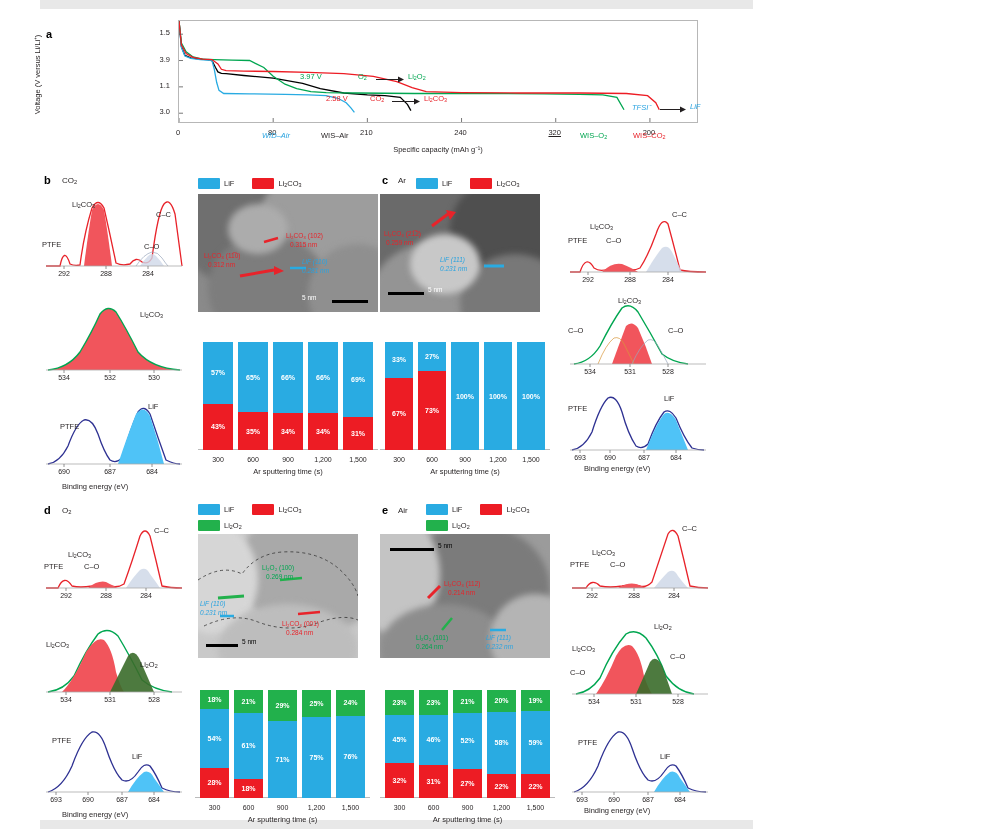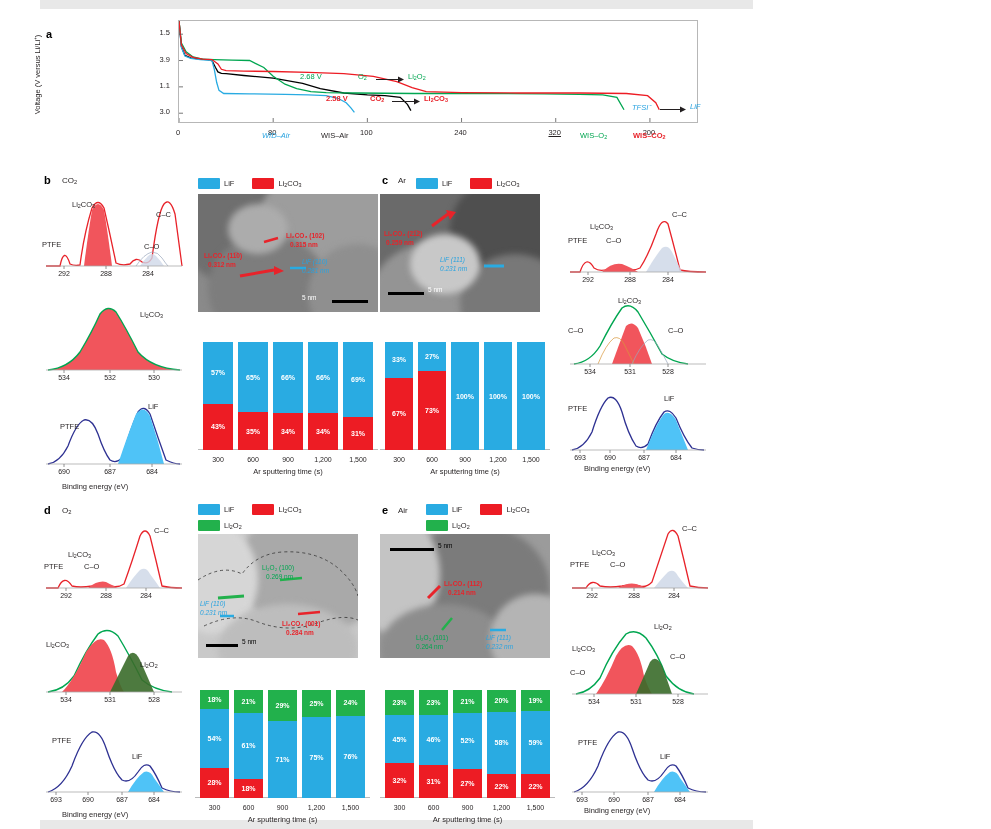--- a/index.html
+++ b/index.html
@@ -3,21 +3,21 @@
 <meta charset="utf-8">
 <style>
   html,body{margin:0;padding:0;background:#fff;}
   body{width:991px;height:829px;position:relative;font-family:"Liberation Sans",sans-serif;color:#231f20;overflow:hidden;}
   #page{position:absolute;left:0;top:0;width:991px;height:829px;background:#fff;}
   .topbar{position:absolute;left:40px;top:0;width:713px;height:9px;background:#e8e8e8;}
   .botbar{position:absolute;left:40px;top:820px;width:713px;height:9px;background:#e8e8e8;}
   .panel-letter{position:absolute;font-weight:bold;font-size:11px;color:#000;}
   .lbl{position:absolute;font-size:7.5px;white-space:nowrap;color:#231f20;}
   .lbl.sm{font-size:6.5px;}
-  .lbl.red{color:#e8232a;font-weight:bold;}
+  .lbl.red{color:#e8232a;}
   .lbl.blue{color:#29a3e0;font-style:italic;}
   .lbl.green{color:#00a650;}
   sub{font-size:0.72em;vertical-align:-0.25em;}
 
   
   #panel-a{position:absolute;left:40px;top:14px;width:713px;height:150px;}
   #a-plotwrap{position:absolute;left:138px;top:6px;width:520px;height:103px;border:1px solid #b7b7b7;box-sizing:border-box;}
   #a-svg{position:absolute;left:0;top:0;}
   .a-ytick{position:absolute;font-size:7.5px;text-align:right;width:22px;color:#231f20;}
   .a-xtick{position:absolute;font-size:7.5px;text-align:center;width:30px;color:#231f20;}
@@ -73,36 +73,37 @@
             <line x1="0" x2="4" y1="13.173913043478251" y2="13.173913043478251" stroke="#555" stroke-width="0.8"></line>
             <line y1="101" y2="97" x1="0" x2="0" stroke="#555" stroke-width="0.8"></line>
             <line y1="101" y2="97" x1="94.18181818181819" x2="94.18181818181819" stroke="#555" stroke-width="0.8"></line>
             <line y1="101" y2="97" x1="188.36363636363637" x2="188.36363636363637" stroke="#555" stroke-width="0.8"></line>
             <line y1="101" y2="97" x1="282.5454545454545" x2="282.5454545454545" stroke="#555" stroke-width="0.8"></line>
             <line y1="101" y2="97" x1="376.72727272727275" x2="376.72727272727275" stroke="#555" stroke-width="0.8"></line>
             <line y1="101" y2="97" x1="470.9090909090909" x2="470.9090909090909" stroke="#555" stroke-width="0.8"></line>
           </g>
         </svg>
     </div>
+    <div id="a-xlabel">Specific capacity (mAh g⁻¹)</div>
     <div id="a-yticks">
         <div class="a-ytick" style="left: 108px; top: 93.2174px;">3.0</div>
         <div class="a-ytick" style="left: 108px; top: 66.8696px;">1.1</div>
         <div class="a-ytick" style="left: 108px; top: 40.5217px;">3.9</div>
         <div class="a-ytick" style="left: 108px; top: 14.1739px;">1.5</div>
       </div>
     <div id="a-xticks">
         <div class="a-xtick" style="left: 123px; top: 114px;">0</div>
         <div class="a-xtick" style="left: 217.182px; top: 114px;">80</div>
-        <div class="a-xtick" style="left: 311.364px; top: 114px;">100</div>
+        <div class="a-xtick" style="left: 311.364px; top: 114px;">210</div>
         <div class="a-xtick" style="left: 405.545px; top: 114px;">240</div>
         <div class="a-xtick" style="left: 499.727px; top: 114px; text-decoration: underline;">320</div>
         <div class="a-xtick" style="left: 593.909px; top: 114px;">200</div>
       </div>
 
-    <div class="lbl green" style="left:260px;top:58px;">2.68 V</div>
+    <div class="lbl green" style="left:260px;top:58px;">3.97 V</div>
     <div class="lbl green" style="left:318px;top:58px;">O<sub>2</sub></div>
     <svg style="position:absolute;left:336px;top:62px;" width="28" height="7">
       <line x1="0" y1="3.5" x2="22" y2="3.5" stroke="#231f20" stroke-width="1"></line>
         <polygon points="22,0.5 28,3.5 22,6.5" fill="#231f20"></polygon>
       </svg>
     <div class="lbl green" style="left:368px;top:58px;">Li<sub>2</sub>O<sub>2</sub></div>
 
     <div class="lbl red" style="left:286px;top:80px;">2.58 V</div>
     <div class="lbl red" style="left:330px;top:80px;">CO<sub>2</sub></div>
     <svg style="position:absolute;left:352px;top:84px;" width="28" height="7">

